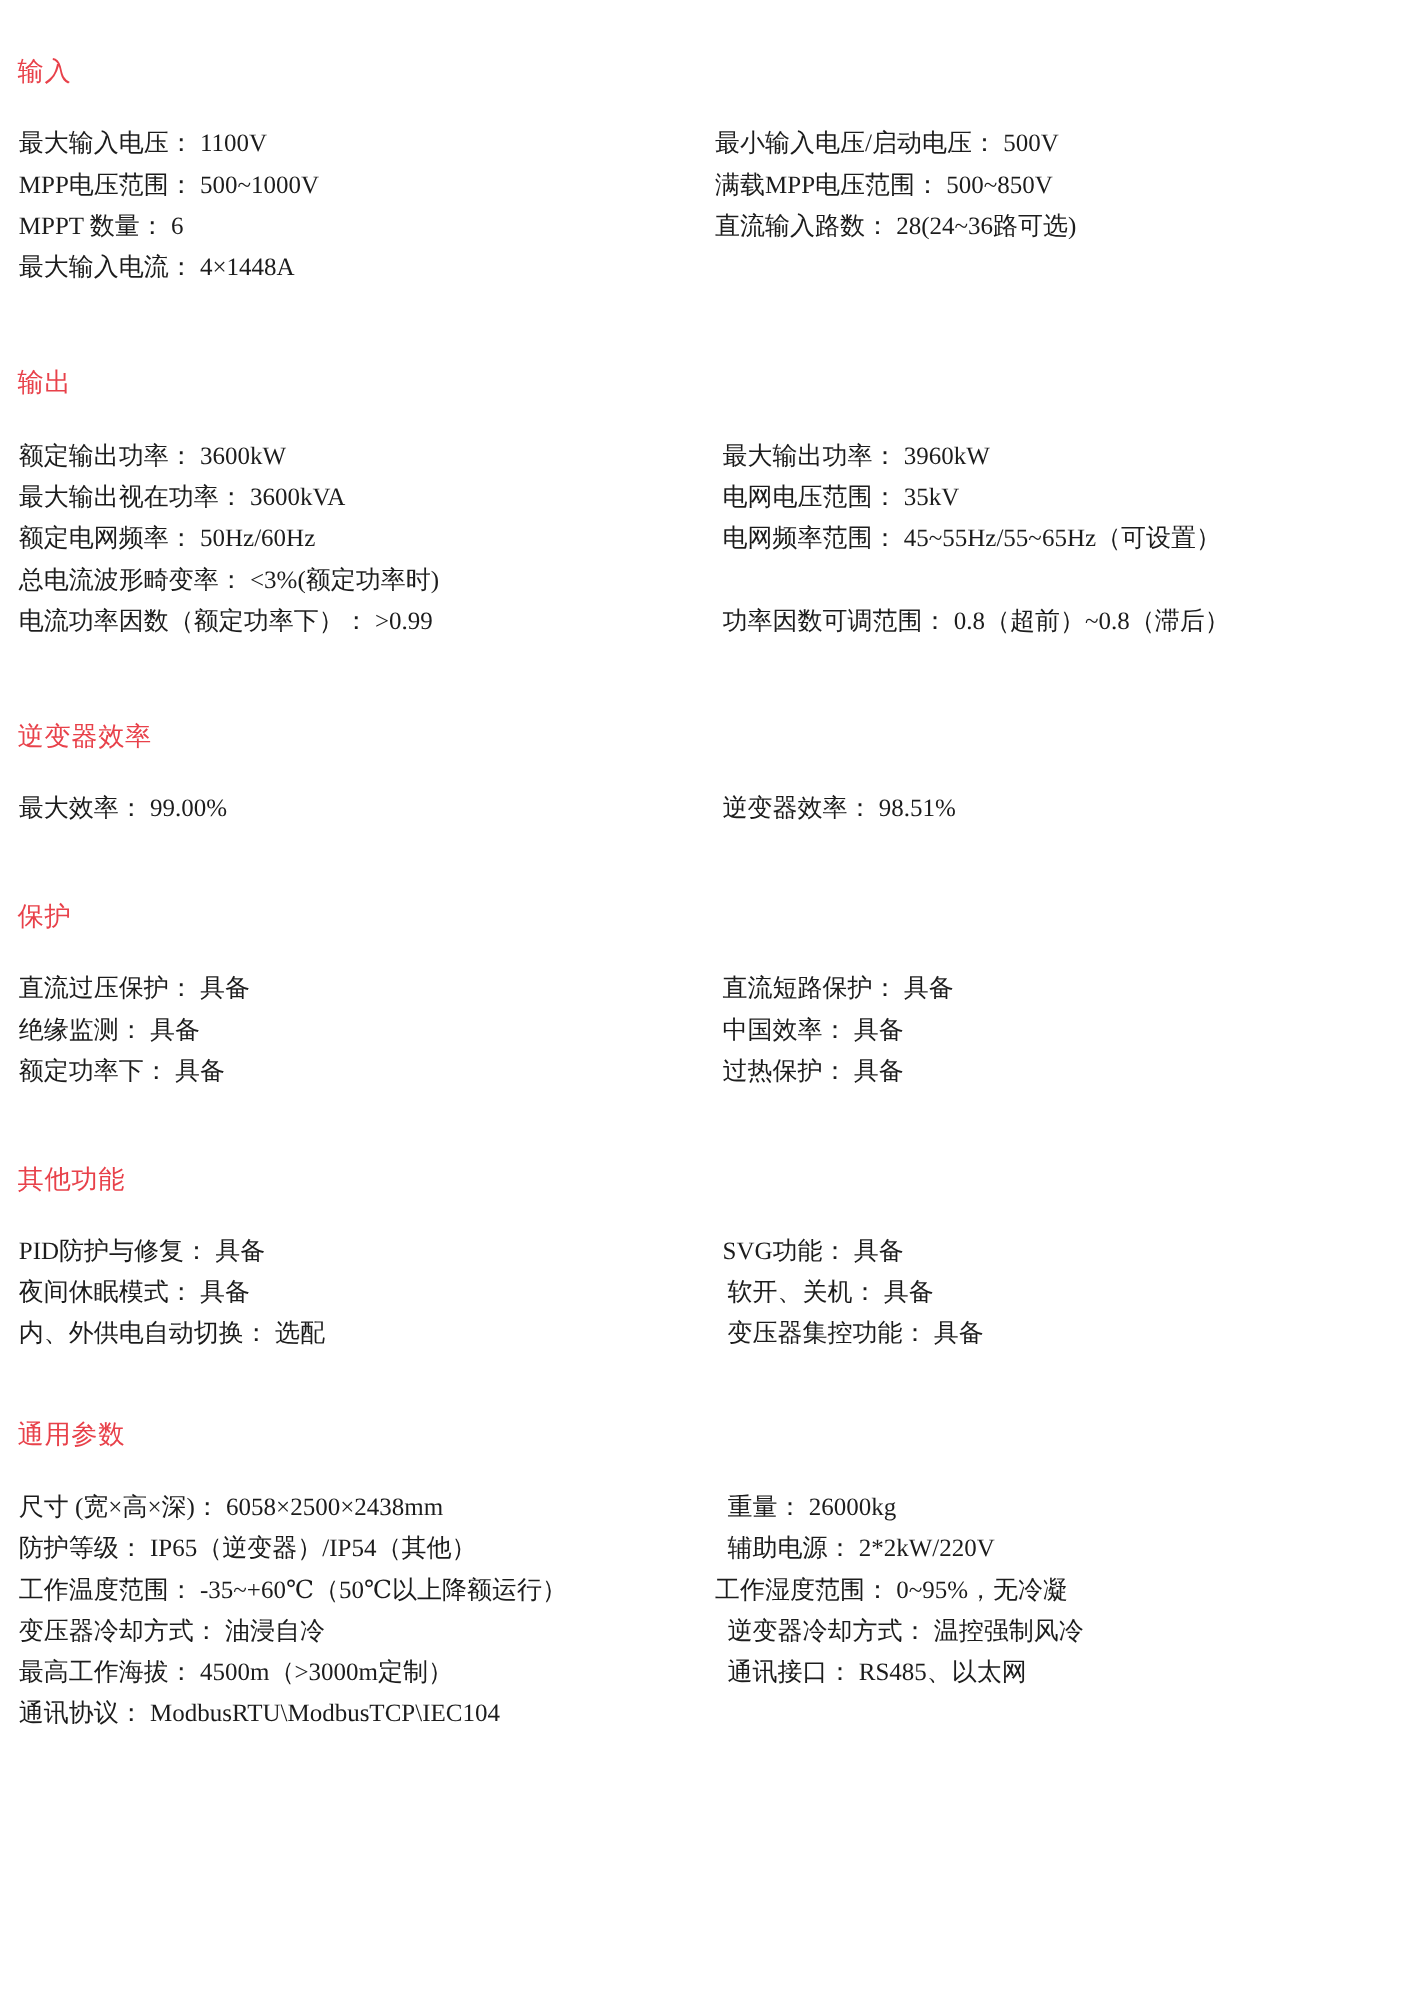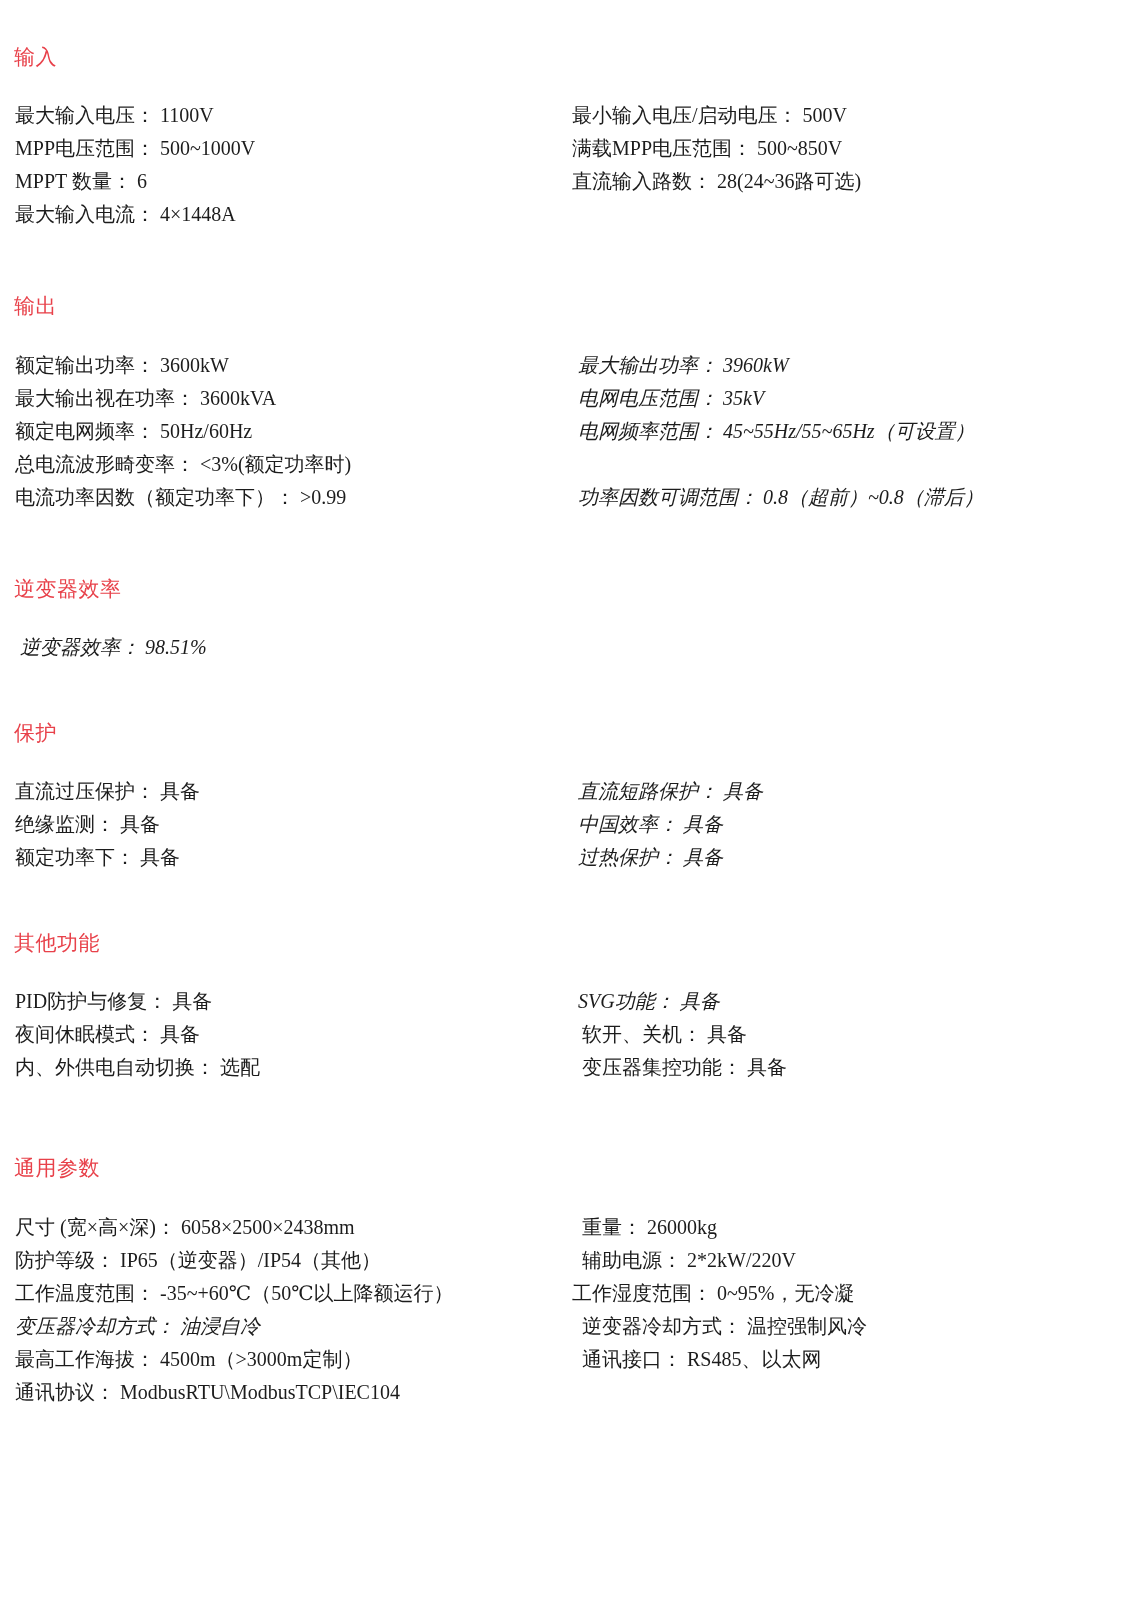--- a/index.html
+++ b/index.html
@@ -59,32 +59,32 @@
     letter-spacing: 0px;
   }
   .value {
     letter-spacing: 0px;
   }
   
   .sec-input     { margin-bottom: 62px; }
   .sec-output    { margin-bottom: 62px; }
   .sec-eff       { margin-bottom: 56px; }
   .sec-protect   { margin-bottom: 56px; }
-  .sec-other     { margin-bottom: 71px; }
+  .sec-other     { margin-bottom: 50px; }
   .sec-general   { margin-bottom: 0; }
 
   .sec-input .section-title,
   .sec-output .section-title,
   .sec-eff .section-title,
   .sec-protect .section-title,
   .sec-other .section-title,
   .sec-general .section-title { margin-bottom: 28px; }
 
   
-  .indent-1 { padding-left: 6px; font-style: italic; }
+  .indent-1 { padding-left: 6px; }
   .indent-2 { padding-left: 10px; }
 </style>
 </head>
 <body>
 
 <div class="sheet">
 
   <div class="section sec-input">
     <div class="section-title">输入</div>
     <div class="rows">
@@ -188,20 +188,24 @@
         </div>
       </div>
 
     </div>
   </div>
 
   <div class="section sec-eff">
     <div class="section-title">逆变器效率</div>
     <div class="rows">
       <div class="row">
+        <div class="cell left">
+          <span class="label">最大效率：</span>
+          <span class="value">99.00%</span>
+        </div>
         <div class="cell right indent-1">
           <span class="label">逆变器效率：</span>
           <span class="value">98.51%</span>
         </div>
       </div>
     </div>
   </div>
 
   <div class="section sec-protect">
     <div class="section-title">保护</div>

